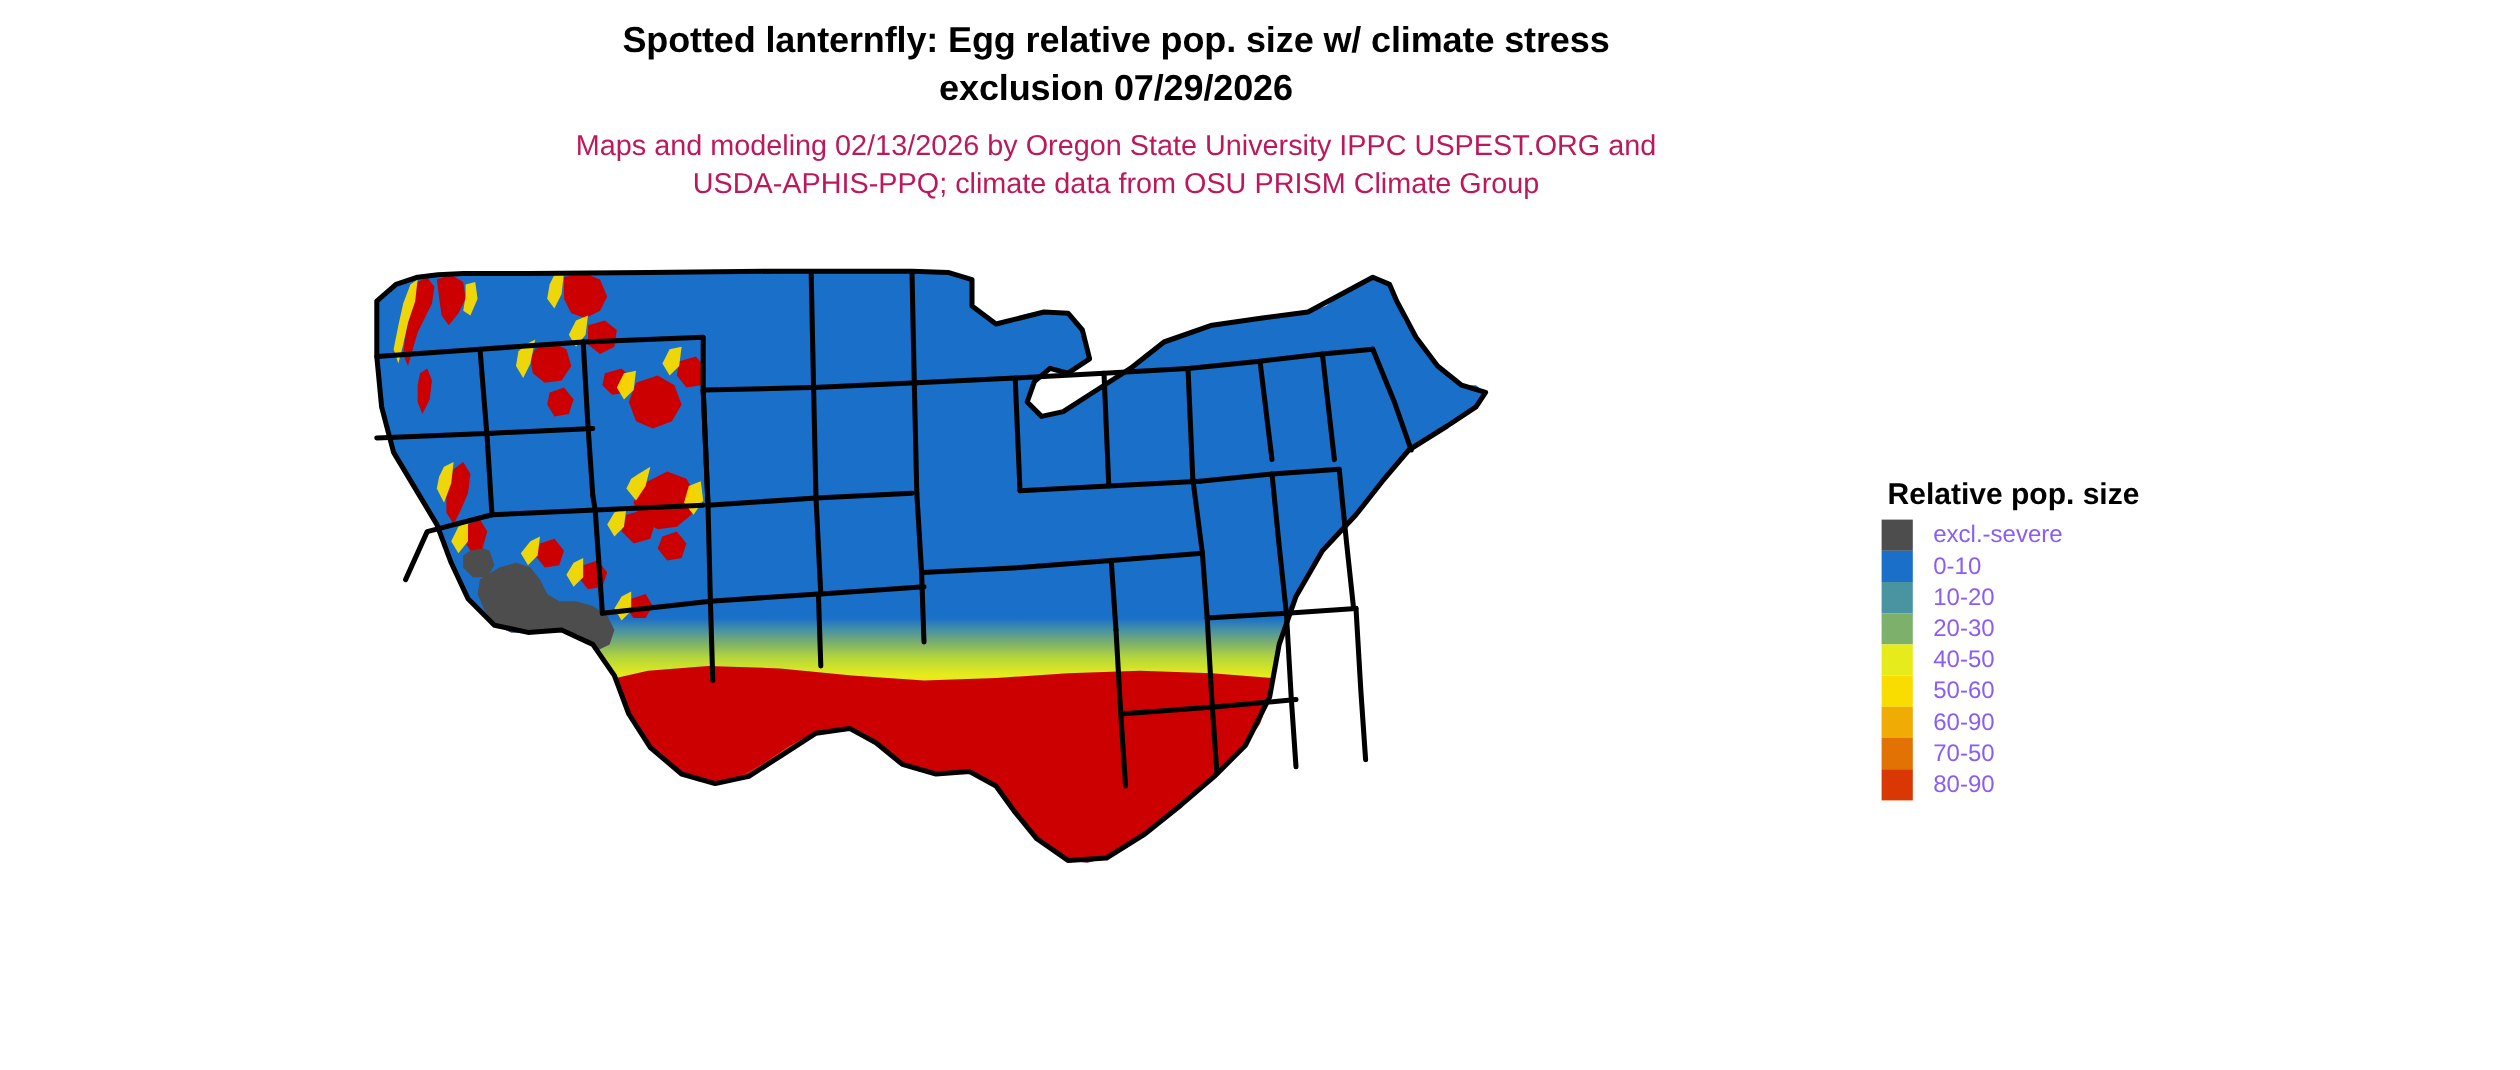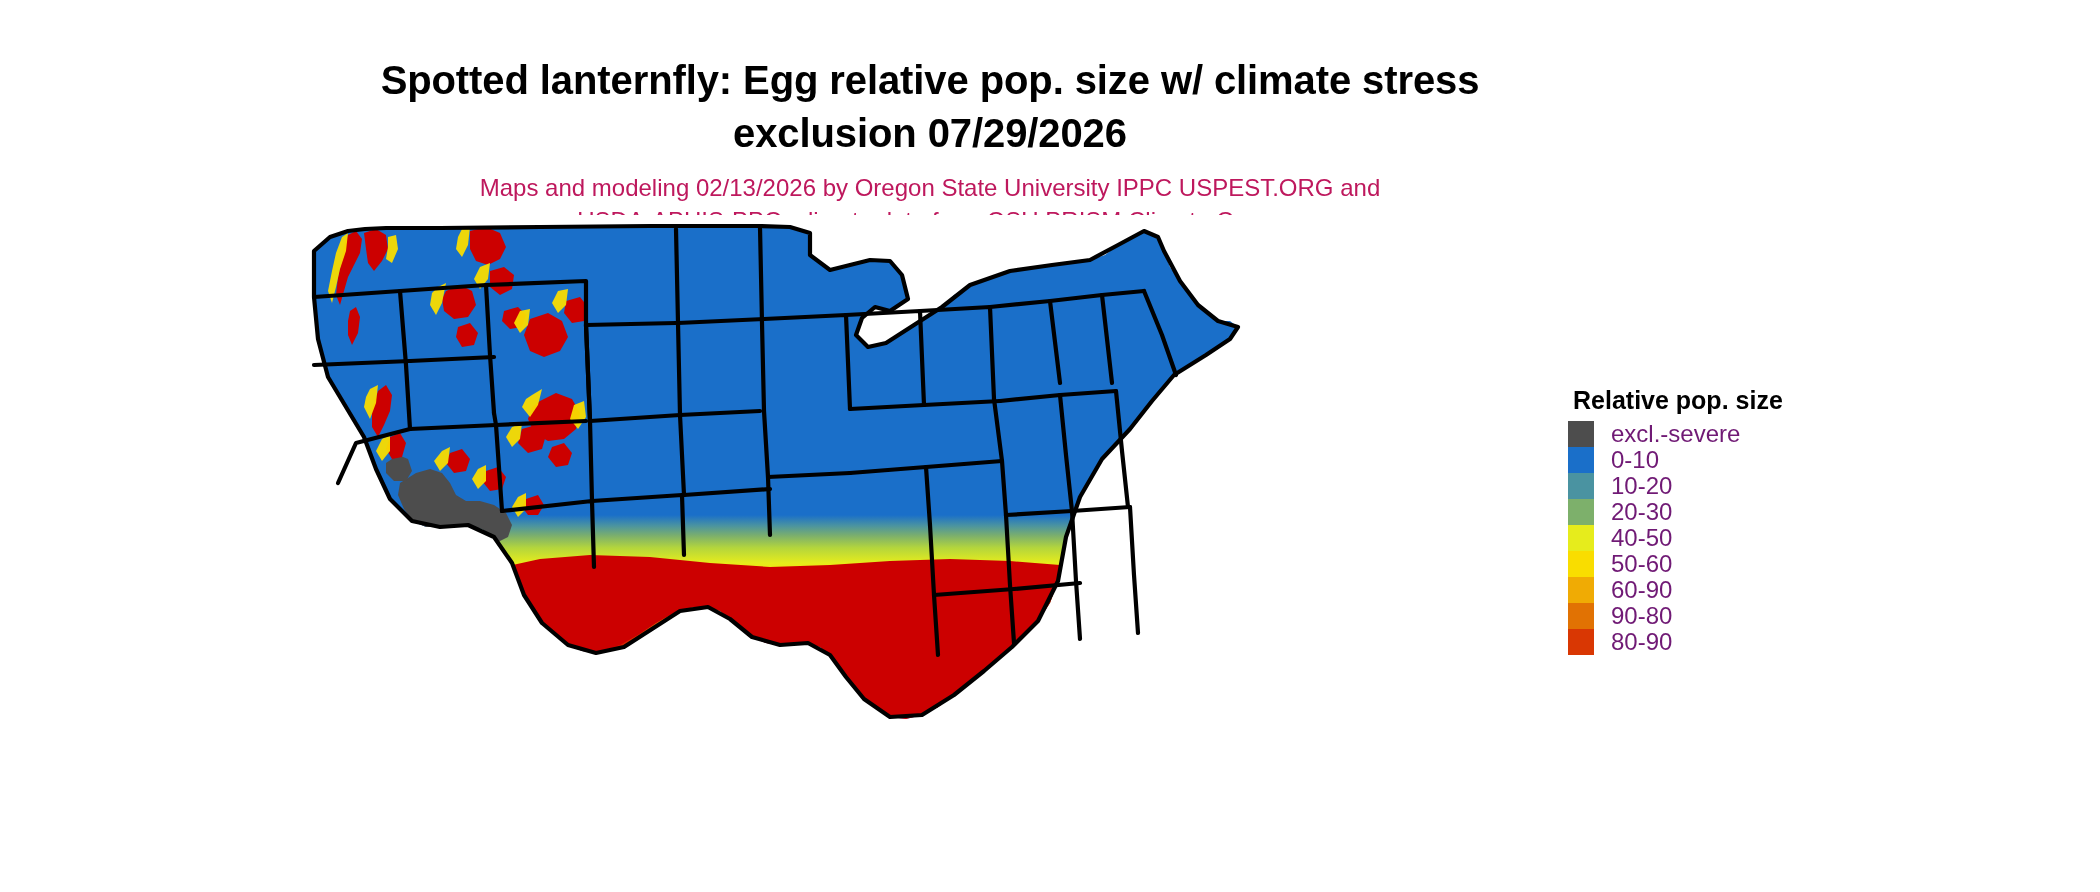--- a/index.html
+++ b/index.html
@@ -18,27 +18,26 @@
 
   
   #title-block {
     position: absolute;
     left: 0;
     top: 14px;
     width: 1860px;
     text-align: center;
   }
   #map-title {
-    font-size: 40px;
+    font-size: 30px;
     font-weight: bold;
     line-height: 1.33;
     letter-spacing: -0.1px;
     white-space: pre-line;
     color: #000;
-    margin-top: 40px;
   }
   #map-subtitle {
     margin-top: 12px;
     font-size: 24px;
     font-weight: normal;
     line-height: 1.36;
     white-space: pre-line;
     color: #be185d;
   }
 
@@ -49,44 +48,44 @@
     top: 215px;
     width: 1080px;
     height: 670px;
   }
   #map-svg { display: block; width: 100%; height: 100%; }
 
   
   #legend {
     position: absolute;
     left: 1568px;
-    top: 388px;
+    top: 400px;
     width: 300px;
   }
   #legend-title {
     font-size: 25px;
     font-weight: bold;
     color: #000;
     margin: 0 0 8px 5px;
     line-height: 1;
   }
   .legend-row {
     display: flex;
     align-items: center;
     height: 26px;
   }
   .legend-swatch {
     width: 26px;
     height: 26px;
     flex: 0 0 26px;
   }
   .legend-label {
-    font-size: 24px;
+    font-size: 20px;
     line-height: 1;
-    color: #701a75;
+    color: #8b5cf6;
     margin-left: 17px;
     white-space: nowrap;
   }
 </style>
 </head>
 <body>
 
 <div id="title-block">
   <div id="map-title">Spotted lanternfly: Egg relative pop. size w/ climate stress
 exclusion 07/29/2026</div>
@@ -299,20 +298,20 @@
       <div class="legend-row">
         <span class="legend-swatch" style="background: rgb(249, 221, 0);"></span>
         <span class="legend-label">50-60</span>
       </div>
       <div class="legend-row">
         <span class="legend-swatch" style="background: rgb(240, 171, 4);"></span>
         <span class="legend-label">60-90</span>
       </div>
       <div class="legend-row">
         <span class="legend-swatch" style="background: rgb(225, 114, 3);"></span>
-        <span class="legend-label">90-80</span>
+        <span class="legend-label">70-50</span>
       </div>
       <div class="legend-row">
         <span class="legend-swatch" style="background: rgb(217, 55, 3);"></span>
         <span class="legend-label">80-90</span>
       </div>
     </div>
 </div>
 
 </body></html>

